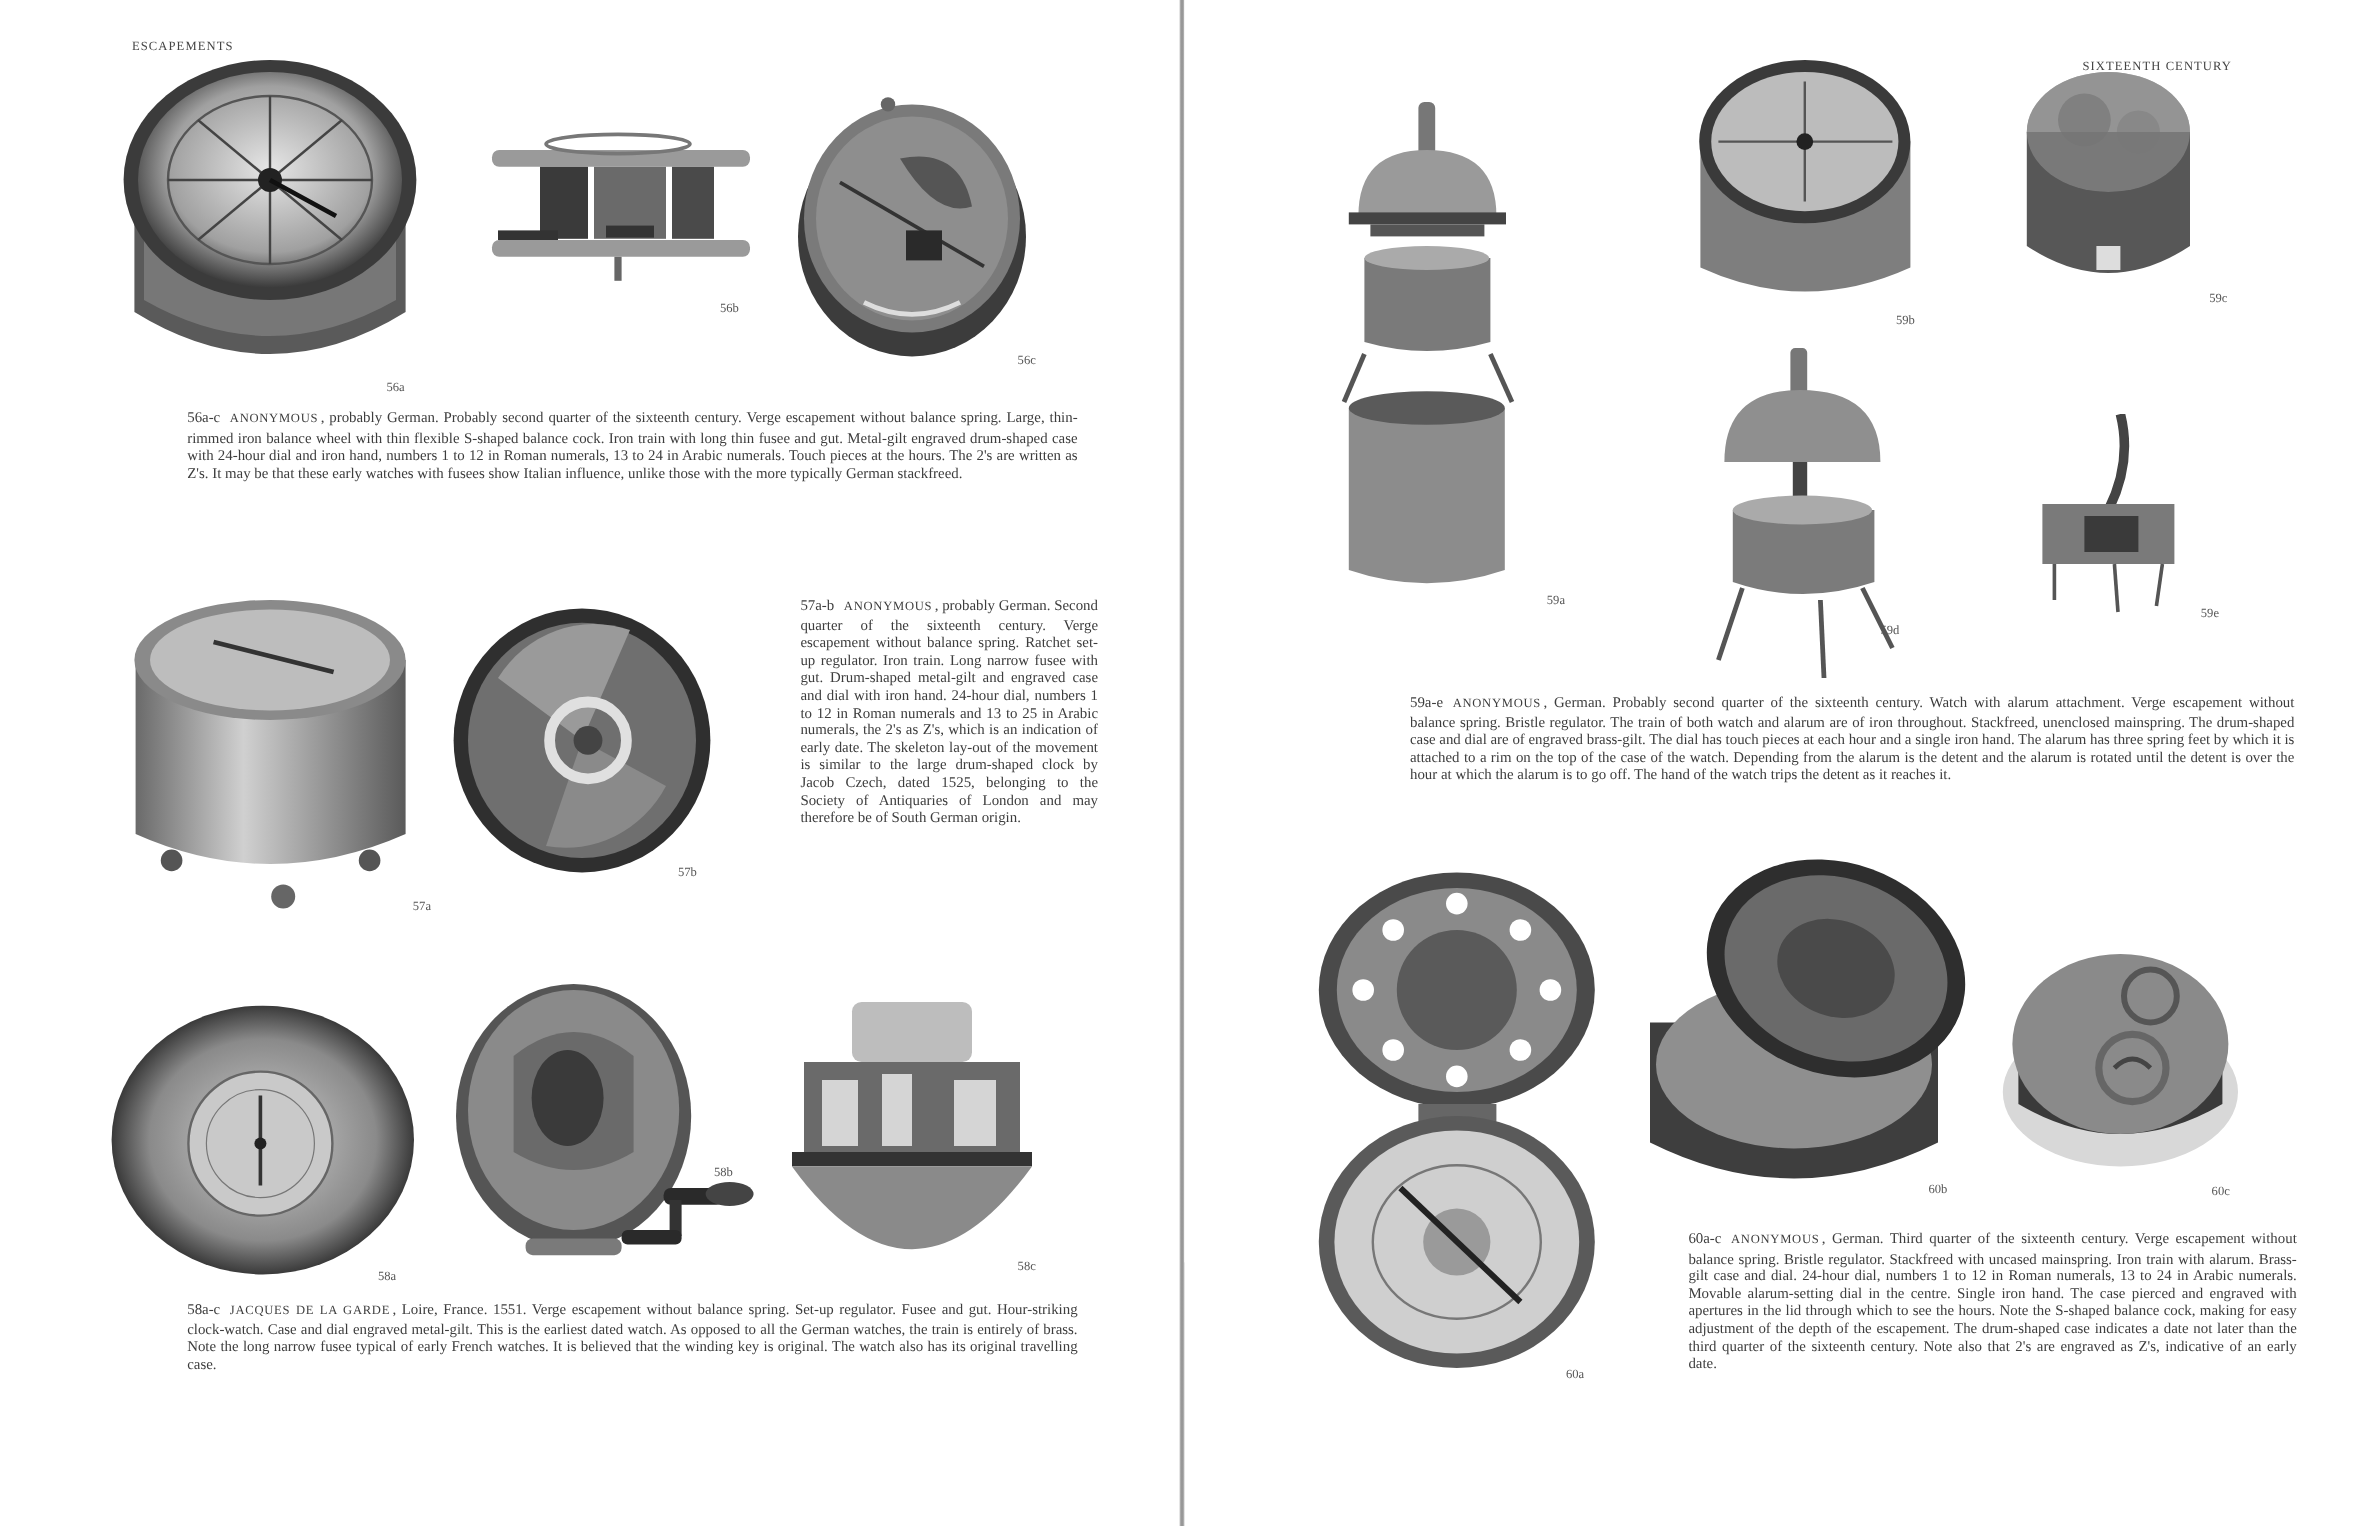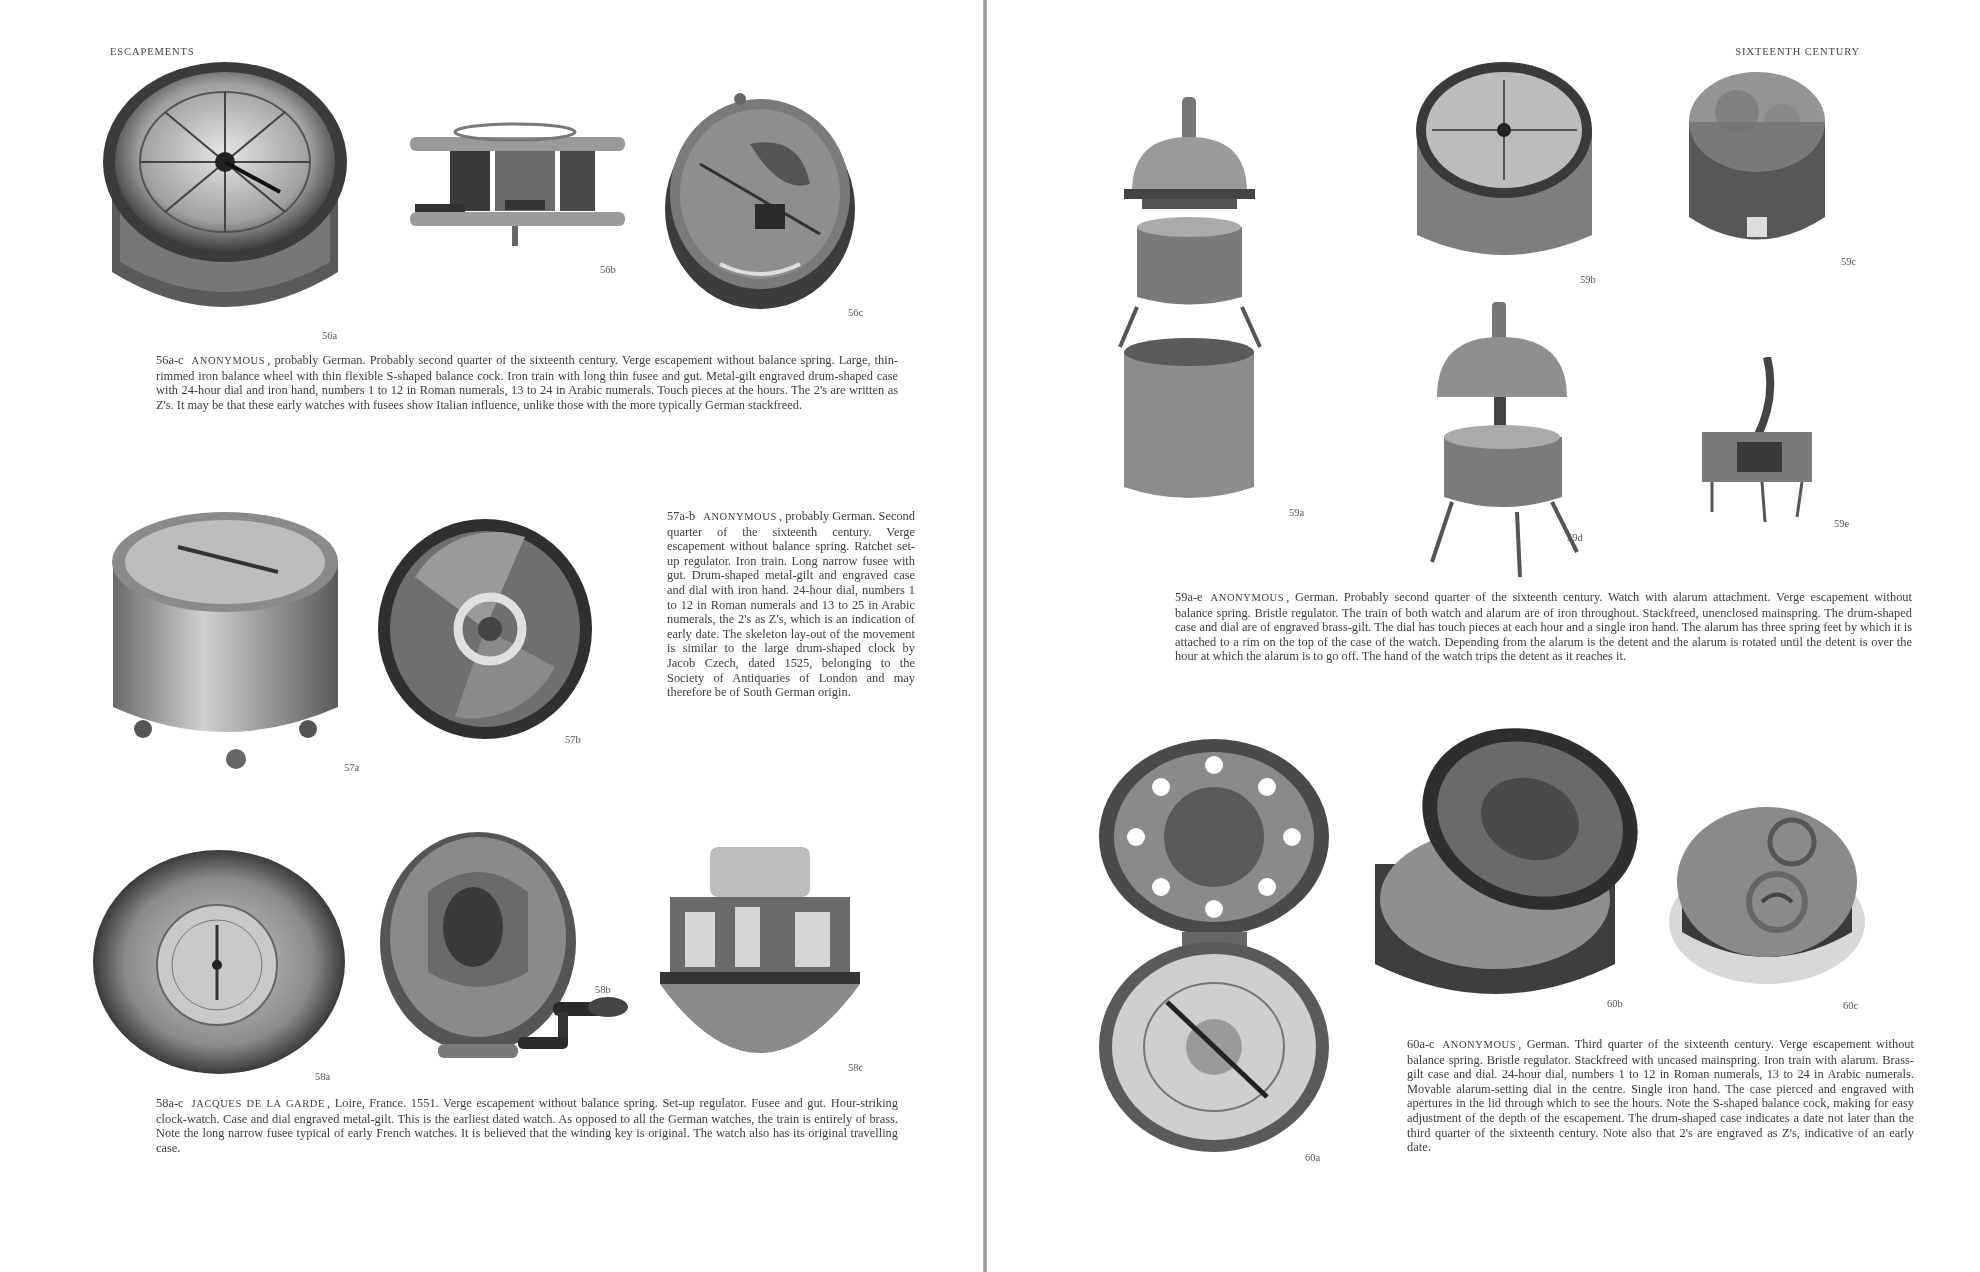--- a/index.html
+++ b/index.html
@@ -1,20 +1,20 @@
 <!DOCTYPE html>
 <html><head>
   <meta charset="utf-8">
   <style>
     html, body { margin: 0; padding: 0; background: #ffffff; }
     body {
       width: 1980px; height: 1272px; position: relative; overflow: hidden;
       font-family: "Liberation Serif", "DejaVu Serif", serif; color: #3a3a3a;
     }
-    .page { position: absolute; top: 12px; height: 1052px; background: #fff; font-family: Liberation Serif, serif; }
+    .page { position: absolute; top: 0; height: 1052px; background: #fff; font-family: Liberation Serif, serif; }
     .page.left { left: 0; width: 983px; }
     .page.right { left: 987px; width: 993px; }
     .divider { position: absolute; left: 983px; top: 0; width: 4px; height: 1272px;
       background: linear-gradient(90deg, #bdbdbd, #8e8e8e 50%, #bdbdbd); }
     .running-head {
       position: absolute; top: 34px; font-size: 10.5px; letter-spacing: 0.9px;
       font-variant: small-caps; text-transform: uppercase; color: #444;
     }
     .caption {
       position: absolute; font-size: 12.4px; line-height: 14.6px; color: #3d3d3d;
@@ -179,21 +179,21 @@
   <div class="figlabel" style="left:848px;top:1050px;">58c</div>
 
   <div class="caption" style="left:111px;top:1084px;width:742px;">
     <span class="fig">58a-c</span><span class="maker">JACQUES DE LA GARDE</span><span>, Loire, France. 1551. Verge escapement without balance spring. Set-up regulator. Fusee and gut. Hour-striking clock-watch. Case and dial engraved metal-gilt. This is the earliest dated watch. As opposed to all the German watches, the train is entirely of brass. Note the long narrow fusee typical of early French watches. It is believed that the winding key is original. The watch also has its original travelling case.</span>
   </div>
 </div>
 
 <div class="divider"></div>
 
 <div class="page right">
-  <div class="running-head" style="right:120px;">SIXTEENTH CENTURY</div>
+  <div class="running-head" style="right:120px;margin-top:16px;">SIXTEENTH CENTURY</div>
 
   <div class="photo" style="left:125px;top:85px;width:155px;height:405px;">
     <svg viewBox="0 0 155 405">
       <rect x="70" y="0" width="14" height="45" rx="5" fill="#777"></rect>
       <path d="M20 95 Q20 40 77 40 Q135 40 135 95 Z" fill="#9a9a9a"></path>
       <rect x="12" y="92" width="131" height="10" fill="#444"></rect>
       <rect x="30" y="102" width="95" height="10" fill="#555"></rect>
       <path d="M25 130 L25 200 Q77 215 130 200 L130 130 Z" fill="#7a7a7a"></path>
       <ellipse cx="77" cy="130" rx="52" ry="10" fill="#aaa"></ellipse>
       <line x1="25" y1="210" x2="8" y2="250" stroke="#555" stroke-width="4"></line>

